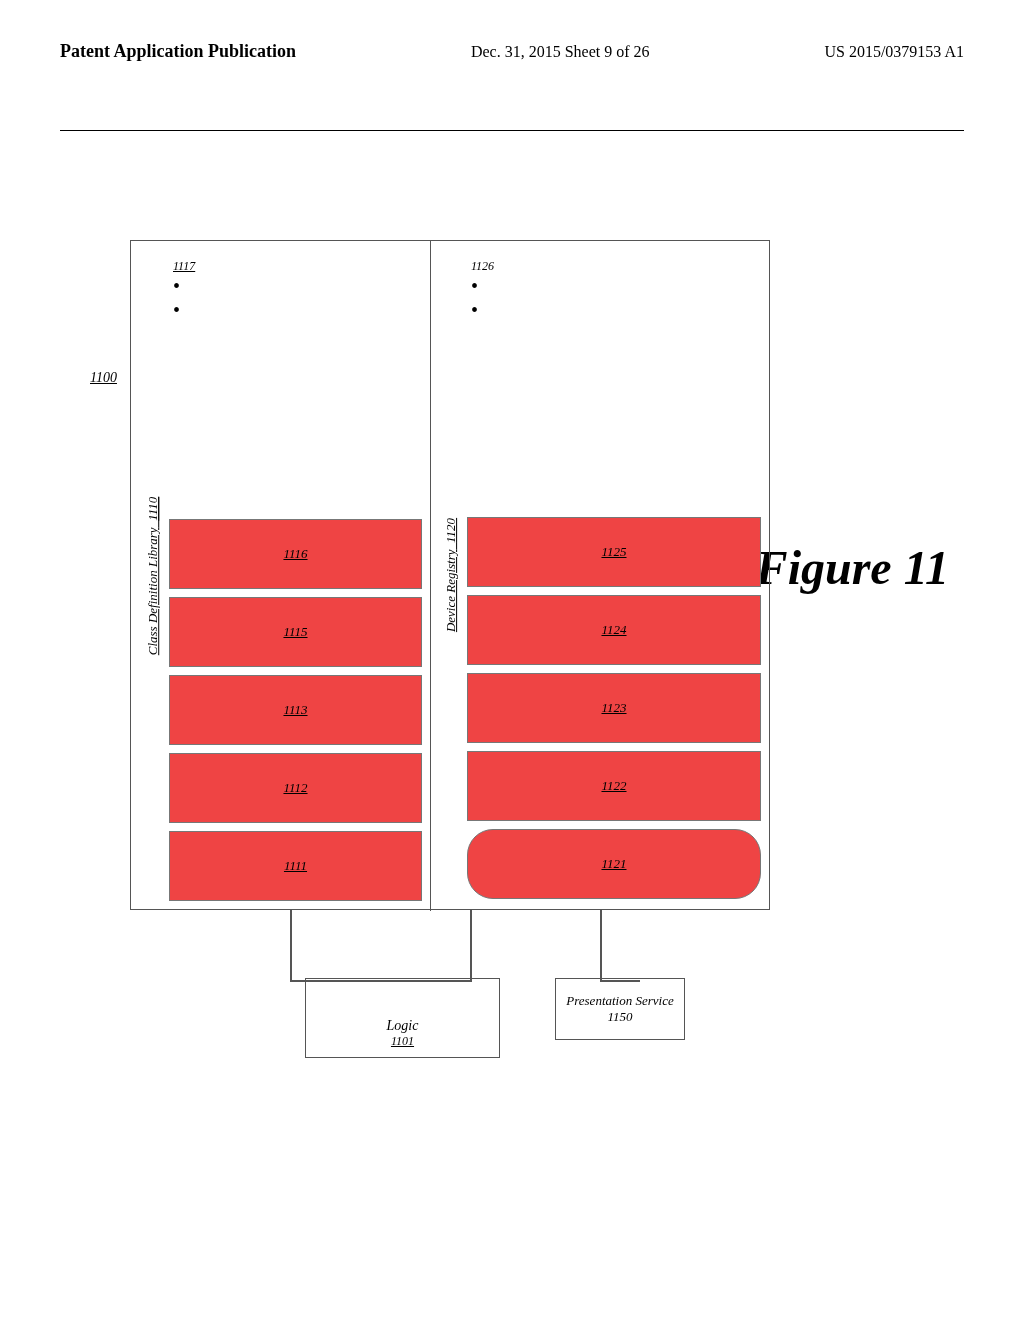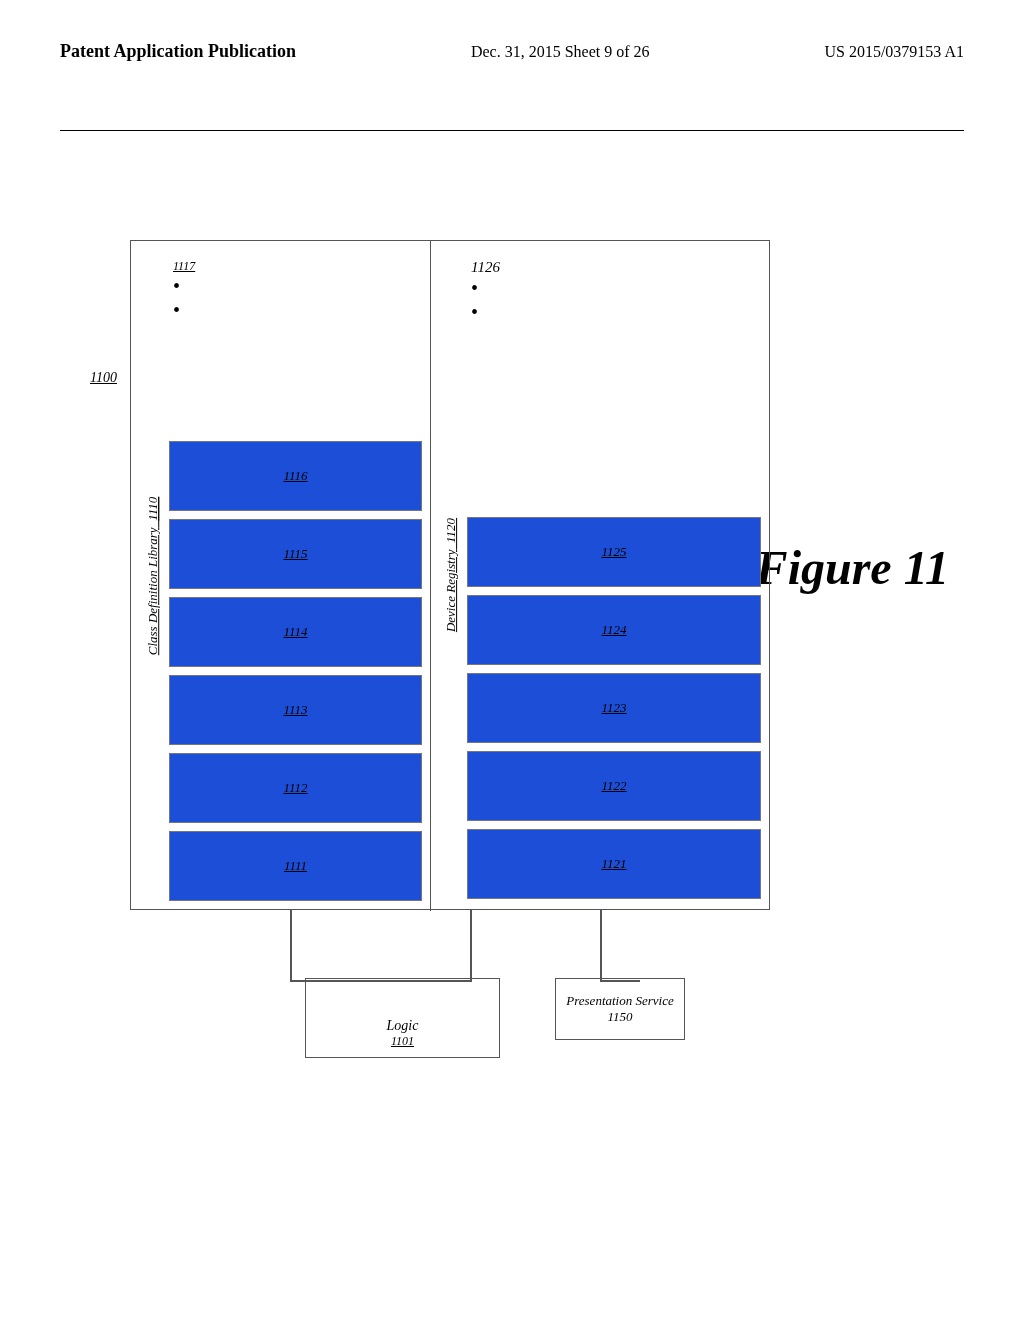--- a/index.html
+++ b/index.html
@@ -93,21 +93,21 @@
     .cdl-box {
       position: absolute;
       top: 0;
       left: 0;
       width: 300px;
       height: 670px;
       border-right: 1.5px solid #555;
     }
     .item-box {
       border: 1.5px solid #777;
-      background: #1d4ed8;
+      background: #ef4444;
       display: flex;
       align-items: center;
       justify-content: center;
       height: 70px;
       min-height: 70px;
       position: relative;
     }
     .item-label {
       font-size: 13px;
       font-style: italic;
@@ -205,23 +205,20 @@
           <div style="font-size:20px; letter-spacing:1px; line-height:1.2;">•<br>•</div>
         </div>
 
         <div class="item-box" style="height:62px;">
           <span class="item-label">1116</span>
         </div>
         <div class="item-box" style="height:62px;">
           <span class="item-label">1115</span>
         </div>
         <div class="item-box" style="height:62px;">
-          <span class="item-label">1114</span>
-        </div>
-        <div class="item-box" style="height:62px;">
           <span class="item-label">1113</span>
         </div>
         <div class="item-box" style="height:62px;">
           <span class="item-label">1112</span>
         </div>
         <div class="item-box" style="height:62px;">
           <span class="item-label">1111</span>
         </div>
       </div>
     </div>
@@ -231,37 +228,37 @@
       <div style="position:absolute; left:10px; top:0; bottom:0; width:20px; display:flex; align-items:center; justify-content:center;">
         <div style="transform:rotate(-90deg); white-space:nowrap; font-size:13px; font-style:italic; text-decoration:underline;">
           <span>Device Registry</span>
           &nbsp;<span>1120</span>
         </div>
       </div>
 
       <div style="position:absolute; left:36px; top:10px; right:8px; bottom:10px; display:flex; flex-direction:column; justify-content:flex-end; gap:8px;">
 
         <div style="order:-10; margin-bottom:auto; padding-top:8px; padding-left:4px;">
-          <div style="font-size:15px; font-style:italic; ">1126</div>
+          <div style="font-size:12px; font-style:italic; ">1126</div>
           <div style="font-size:20px; letter-spacing:1px; line-height:1.2;">•<br>•</div>
         </div>
 
         <div class="item-box" style="height:68px;">
           <span class="item-label">1125</span>
         </div>
         <div class="item-box" style="height:68px;">
           <span class="item-label">1124</span>
         </div>
         <div class="item-box" style="height:68px;">
           <span class="item-label">1123</span>
         </div>
         <div class="item-box" style="height:68px;">
           <span class="item-label">1122</span>
         </div>
-        <div class="item-box" style="height:68px;">
+        <div class="item-box" style="height:68px;border-radius:26px;">
           <span class="item-label">1121</span>
         </div>
       </div>
     </div>
 
   </div>
 
   <div style="position:absolute; top:750px; left:290px; width:1.5px; height:70px; background:#555;"></div>
 
   <div style="position:absolute; top:750px; left:470px; width:1.5px; height:70px; background:#555;"></div>

